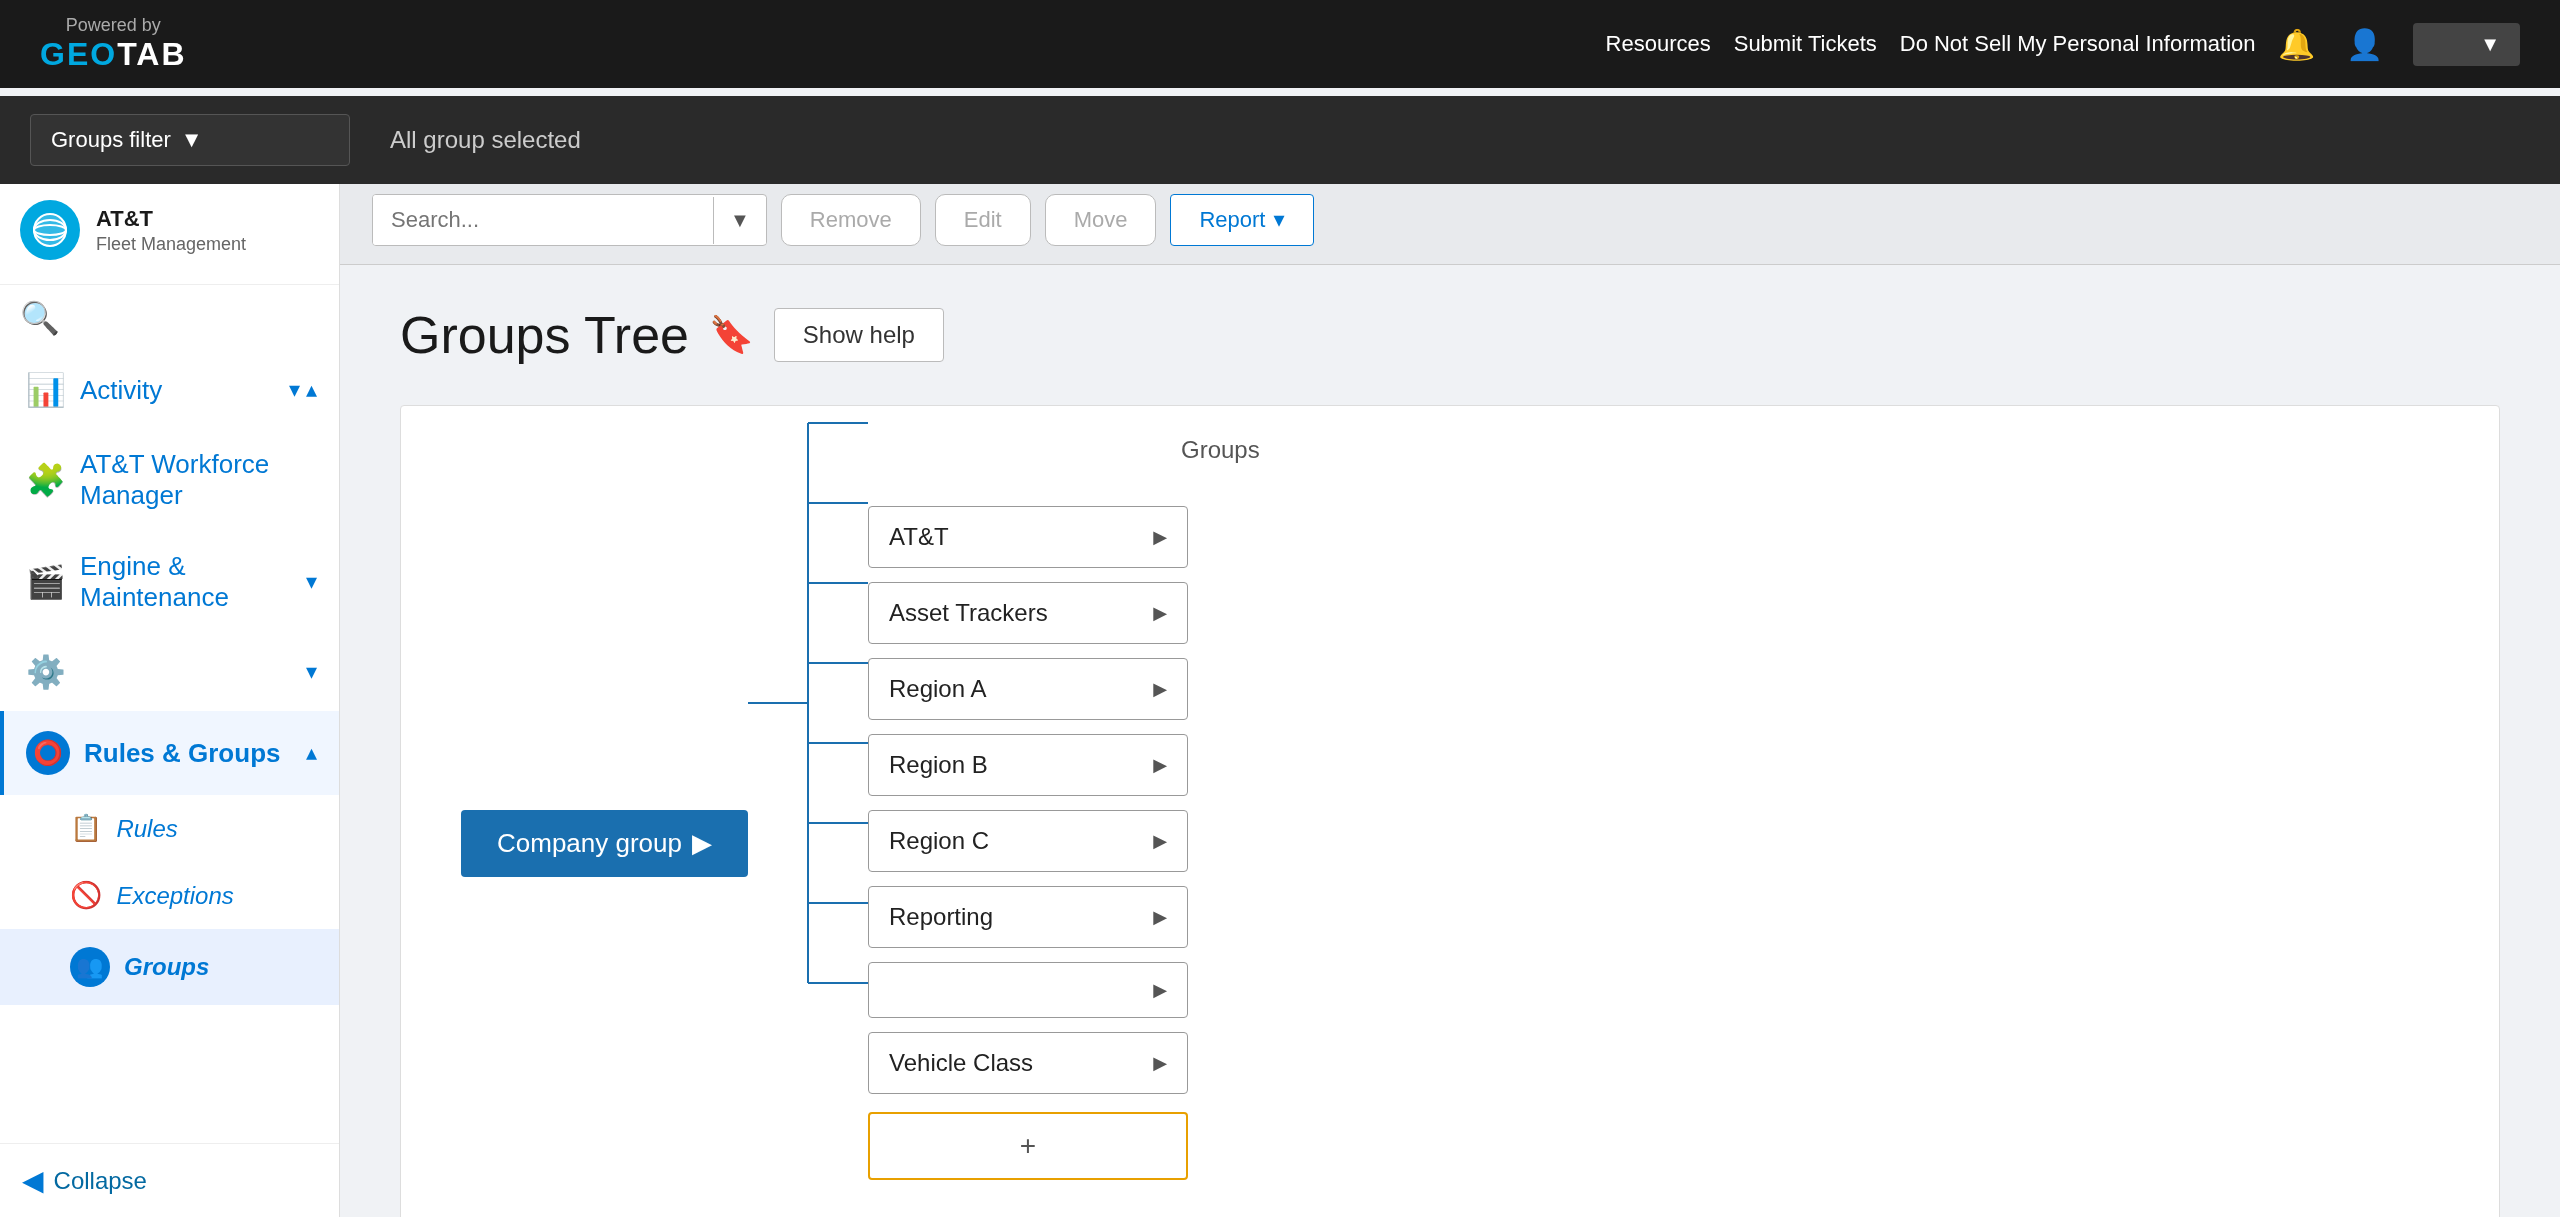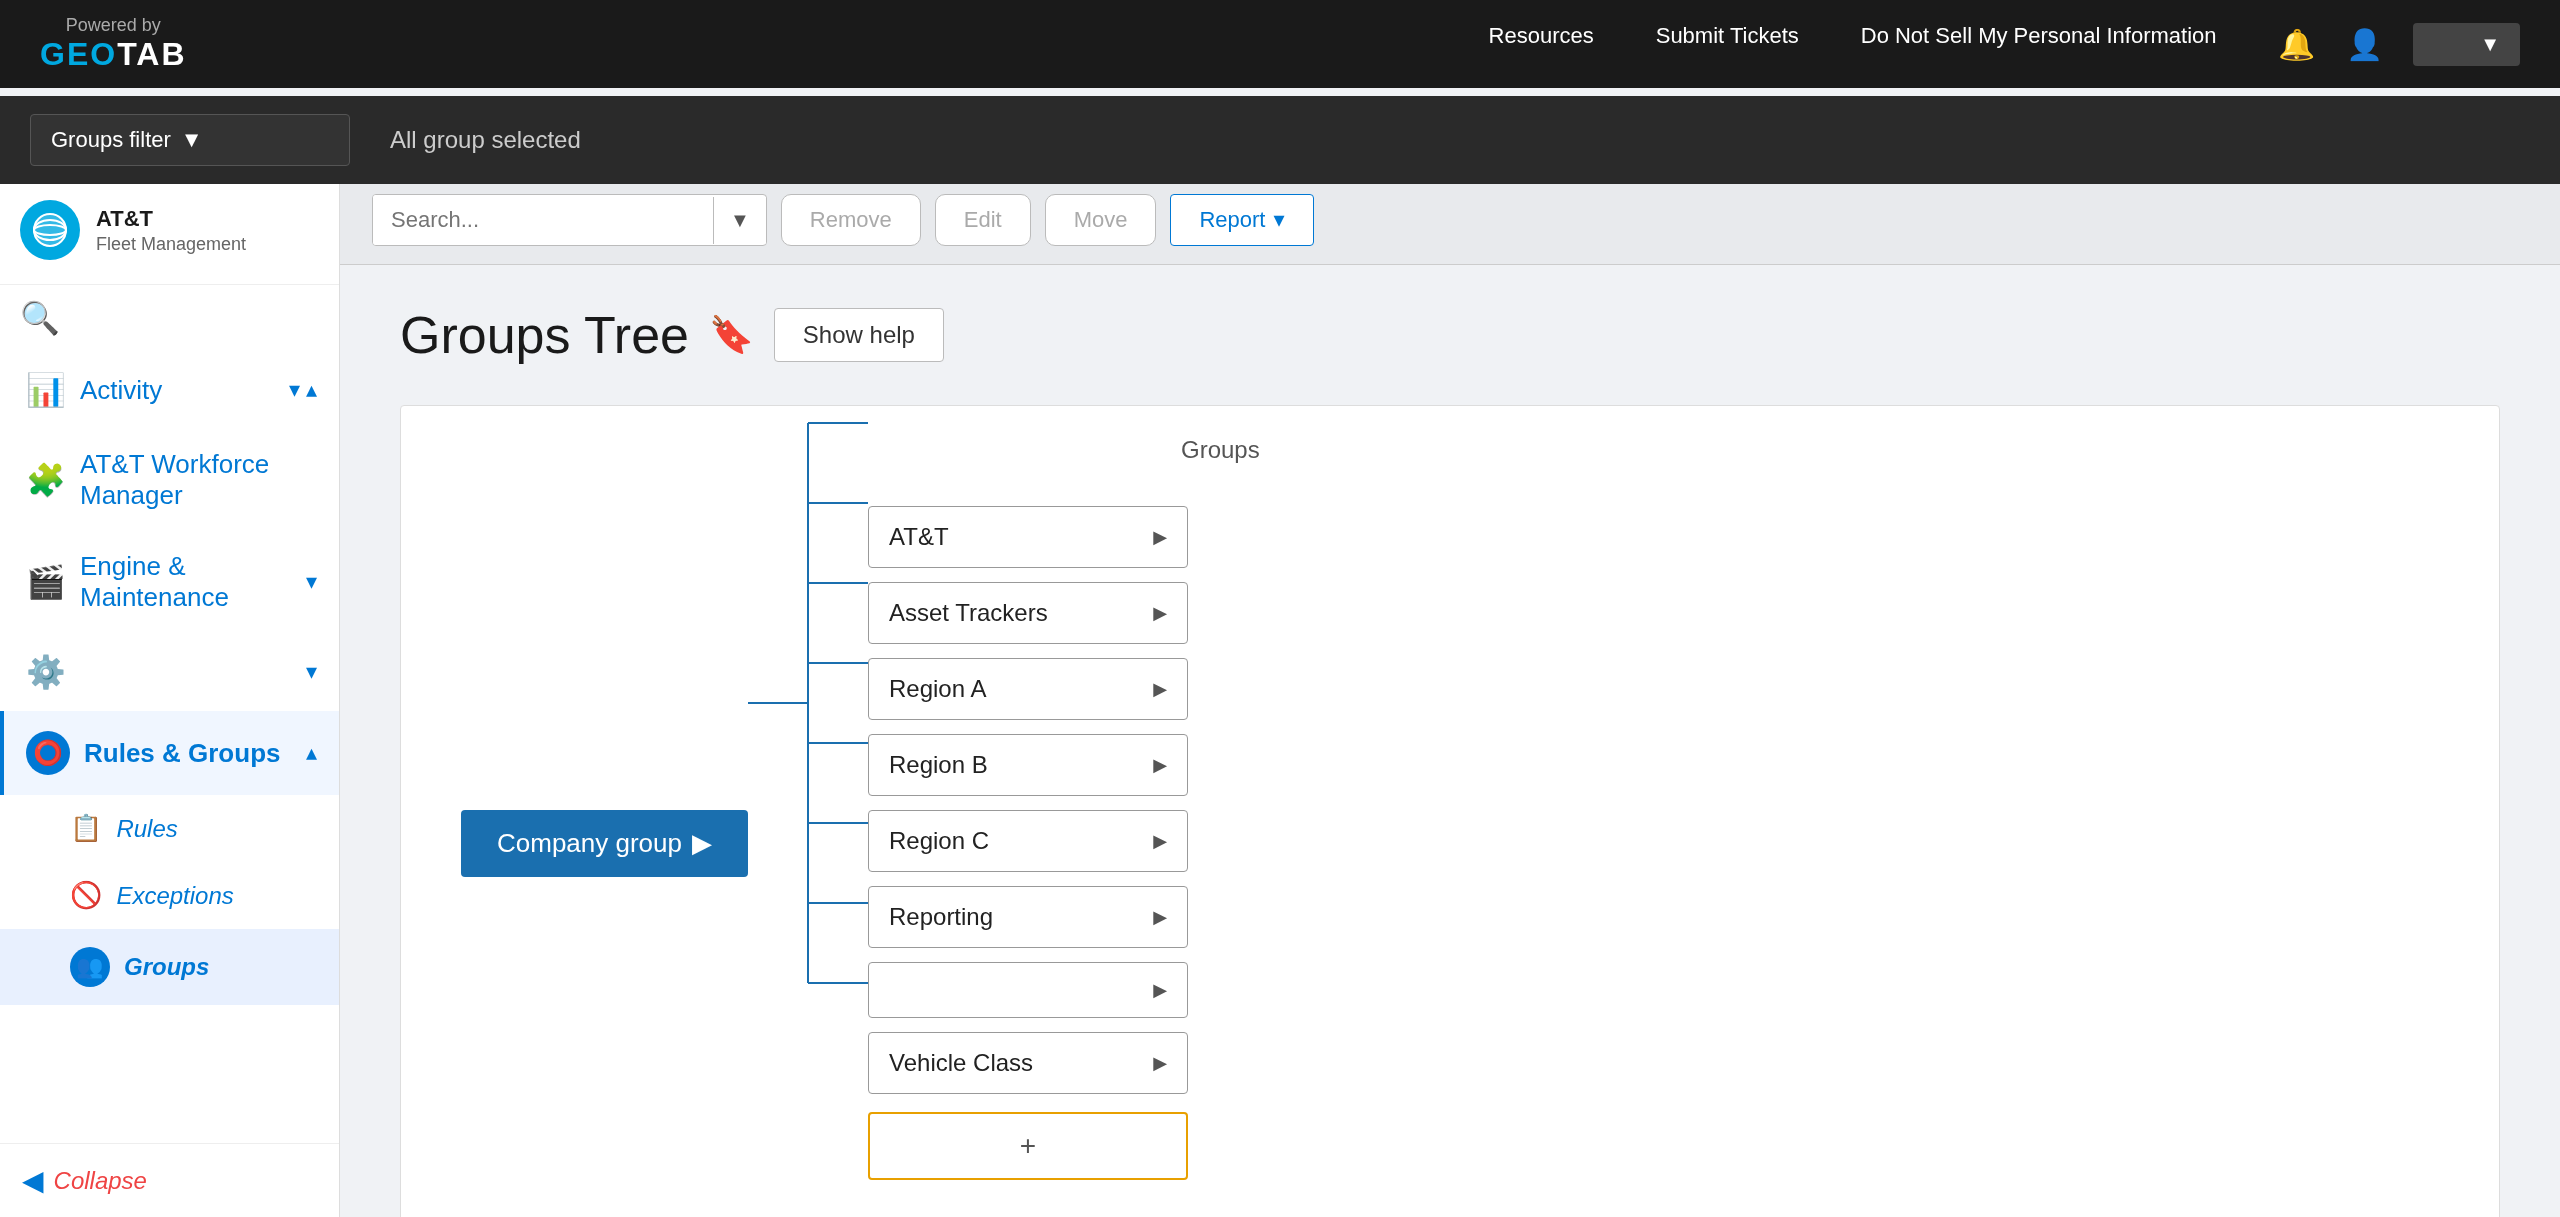--- a/index.html
+++ b/index.html
@@ -15,21 +15,21 @@
       padding: 0 40px;
       position: fixed;
       top: 0; left: 0; right: 0;
       z-index: 100;
     }
     .top-nav-left { display: flex; align-items: center; }
     .geotab-logo { display: flex; flex-direction: column; align-items: center; }
     .powered-by { color: #aaa; font-size: 18px; }
     .geotab-text { color: white; font-size: 32px; font-weight: bold; letter-spacing: 2px; }
     .geotab-text span { color: #0078d4; }
-    .top-nav-right { display: flex; align-items: flex-start; gap: 62px; }
+    .top-nav-right { display: flex; align-items: center; gap: 23px; }
     .top-nav-link { color: white; font-size: 22px; cursor: pointer; text-decoration: none; }
     .top-nav-icons { display: flex; align-items: center; gap: 30px; }
     .bell-icon { color: white; font-size: 30px; }
     .user-icon { color: white; font-size: 30px; }
     .user-btn {
       background: #444;
       color: white;
       border: none;
       padding: 10px 20px;
       font-size: 20px;
@@ -142,21 +142,21 @@
     .collapse-btn {
       display: flex;
       align-items: center;
       padding: 20px 22px;
       cursor: pointer;
       gap: 10px;
       margin-top: auto;
       border-top: 1px solid #eee;
     }
     .collapse-icon { color: #0078d4; font-size: 28px; }
-    .collapse-label { color: #ef4444; font-size: 24px; font-style: italic; }
+    .collapse-label { color: #0369a1; font-size: 24px; }
 
     
     .content {
       flex: 1;
       background: #f0f2f5;
       overflow-y: auto;
     }
 
     
     .toolbar {

